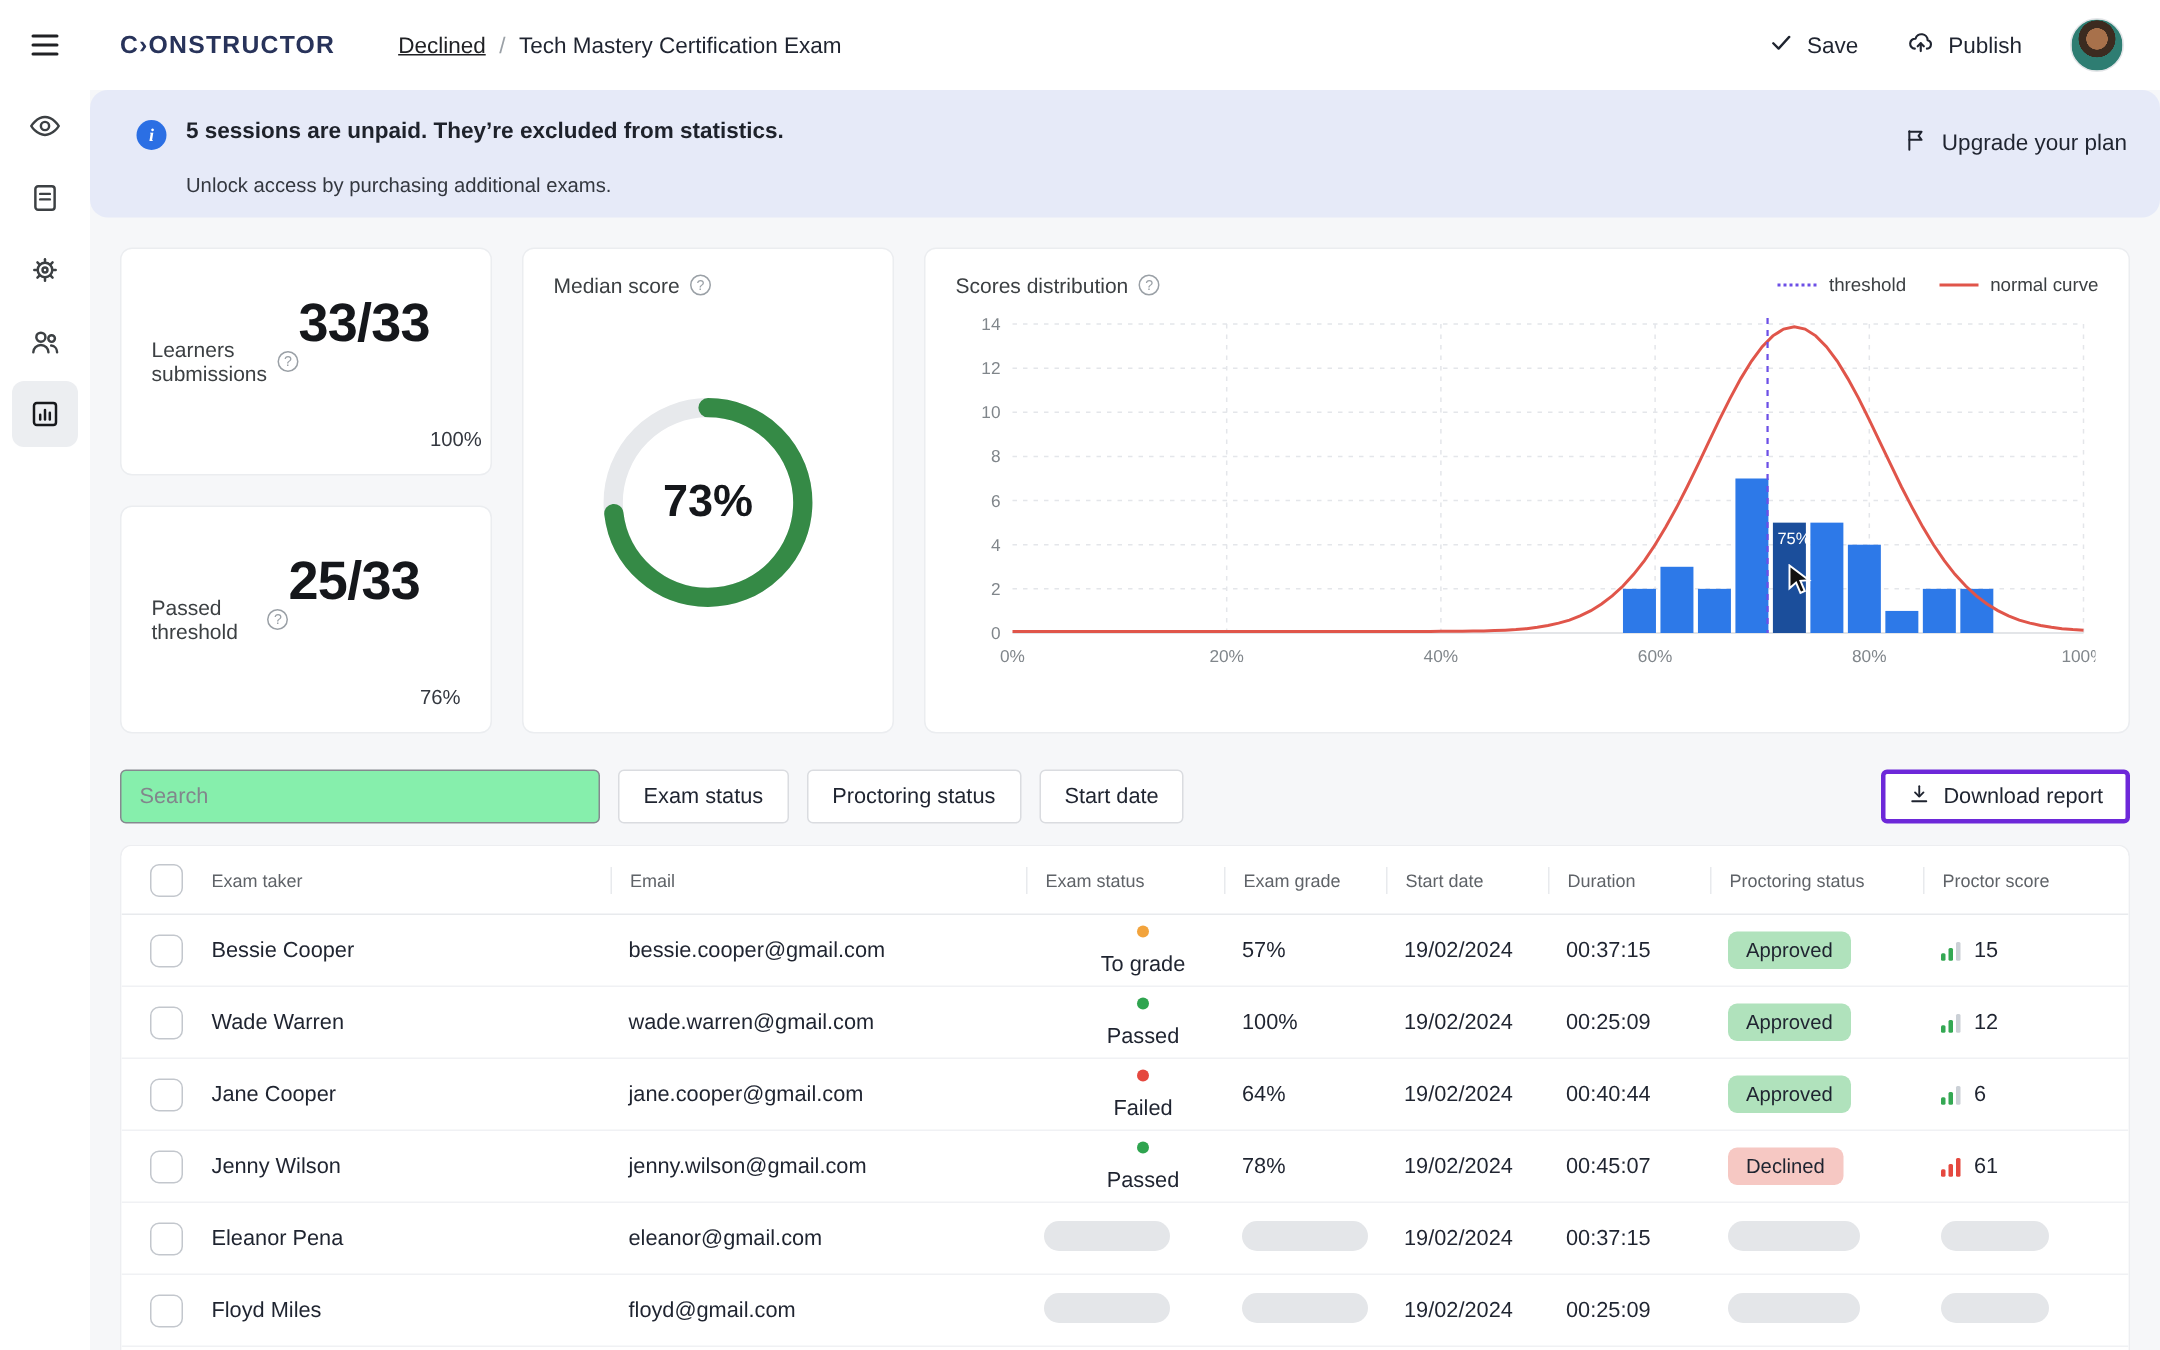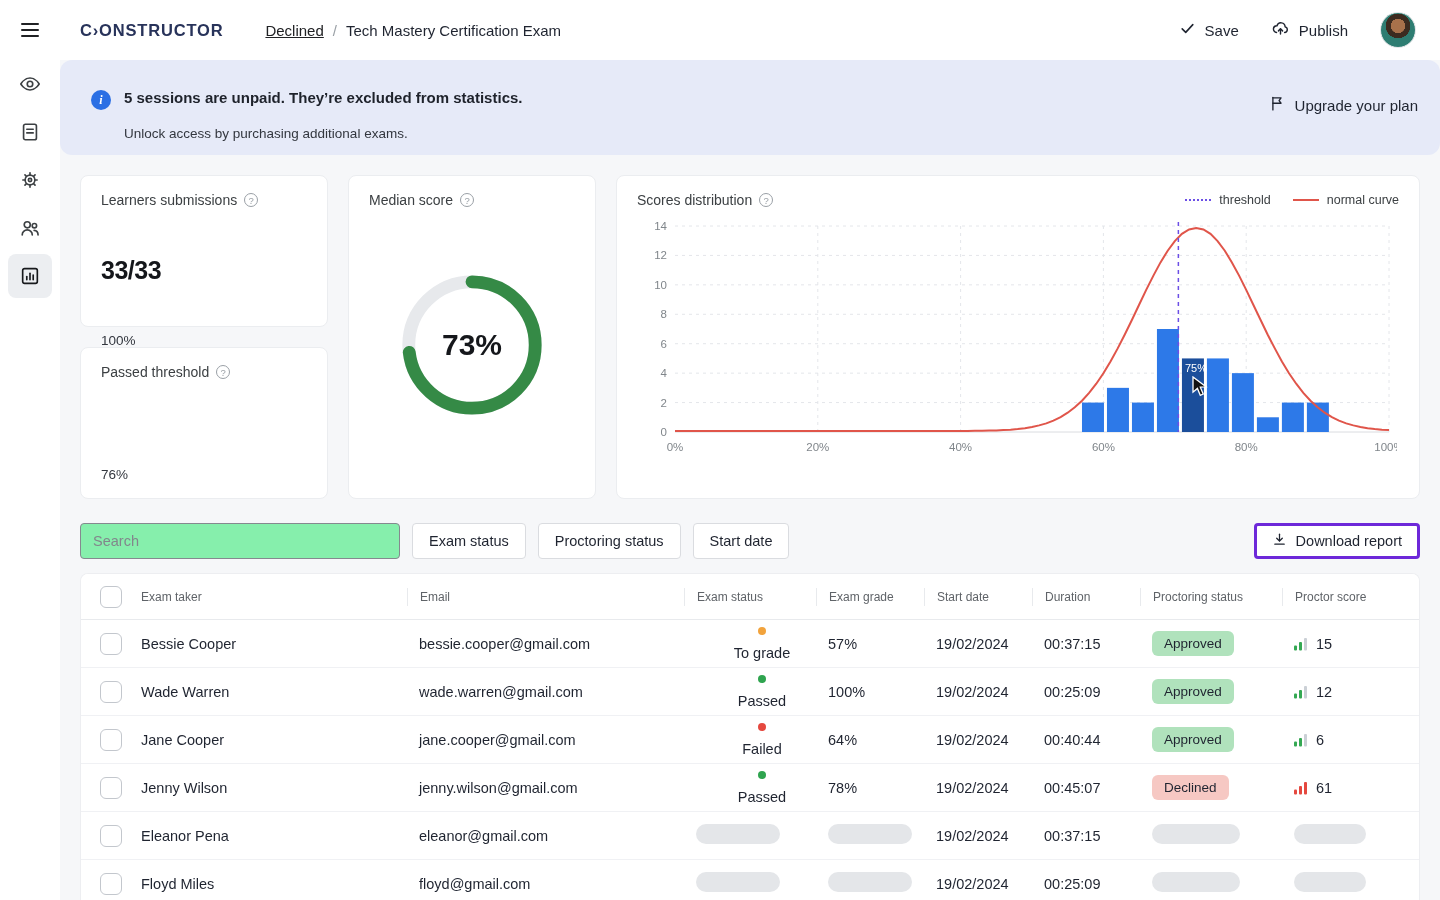--- a/index.html
+++ b/index.html
@@ -21,36 +21,36 @@
   .logo { font-size:16.5px; font-weight:800; letter-spacing:0.05em; color:#28335A; cursor:pointer; }
   .crumbs { margin-left:42px; display:flex; gap:9px; font-size:15px; align-items:center; }
   .crumb-link { color:#202124; text-decoration:underline; cursor:pointer; }
   .crumb-sep { color:#9AA0A6; }
   .top-actions { margin-left:auto; display:flex; align-items:center; gap:32px; }
   .action { display:flex; gap:9px; font-size:15px; color:#1F2430; align-items:center; cursor:pointer; }
   .avatar { width:36px; height:36px; border-radius:50%; cursor:pointer; border:1px solid #E3E5E8;
     background: radial-gradient(circle at 50% 38%, #a8714b 0 26%, #3c2b20 27% 45%, #2e7d72 46%); }
 
   
-  .banner { margin-left:60px; background:#E6EAF8; padding:29px 20px 14px 18px; display:flex; align-items:flex-start;border-radius:12px; }
+  .banner { margin-left:60px; background:#E6EAF8; padding:19px 20px 14px 18px; display:flex; align-items:flex-start;border-radius:12px; }
   .banner-icon { flex:none; width:20px; height:20px; border-radius:50%; background:#2B6FE4; color:#fff; font-size:12px; font-weight:bold; font-style:italic; font-family:"Liberation Serif",serif; display:flex; align-items:center; justify-content:center; margin:1px 13px 0 13px; }
   .banner-icon::after { content:"i"; }
   .banner-title { font-size:15px; font-weight:bold; color:#1E222B; }
   .banner-sub { font-size:13.5px; color:#33373F; margin-top:20px; }
   .banner-action { margin-left:auto; display:flex; gap:9px; align-items:center; font-size:15px; color:#1F2430; cursor:pointer; margin-top:6px; margin-right:2px; }
 
   
   .main { margin-left:60px; padding:20px; }
   .cards { display:grid; grid-template-columns:248px 248px 1fr; grid-template-rows:152px 152px; gap:20px; }
   .card { background:#fff; border:1px solid #EBEDF0; border-radius:8px; padding:16px 20px; }
   .card-title-row { display:flex; align-items:center; gap:7px; font-size:14px; color:#3C4043; }
   .help { flex:none; width:14px; height:14px; border:1px solid #9AA0A6; border-radius:50%; color:#9AA0A6; font-size:9.5px; display:inline-flex; align-items:center; justify-content:center; }
   .help::after { content:"?"; }
-  .card.stat { display:flex; flex-direction:column;gap:48px; }
-  .big-val { font-size:25px; font-weight:bold; color:#15171B; letter-spacing:-0.5px; }
+  .card.stat { display:flex; flex-direction:row; }
+  .big-val { font-size:36px; font-weight:bold; color:#15171B; margin-top:12px; letter-spacing:-0.5px; }
   .card-pct { font-size:13.5px; color:#33373F; margin-top:auto; }
   .card.median { grid-column:2; grid-row:1/3; display:flex; flex-direction:column; }
   .donut-wrap { flex:1; display:flex; align-items:center; justify-content:center; position:relative; }
   .donut-center { position:absolute; font-size:30px; font-weight:bold; color:#15171B; }
   .card.dist { grid-column:3; grid-row:1/3; }
   .dist-head { display:flex; align-items:center; gap:7px; font-size:14px; color:#3C4043; }
   .legend { margin-left:auto; display:flex; gap:22px; align-items:center; font-size:12.5px; color:#3C4043; }
   .leg-item { display:flex; align-items:center; gap:8px; }
   .leg-dash { width:26px; border-top:2px dotted #6C4FE6; }
   .leg-line { width:26px; border-top:2px solid #E0554A; }
@@ -220,20 +220,21 @@
           </svg>
           <div class="donut-center">73%</div>
         </div>
       </div>
 
       <div class="card stat" style="grid-column:1; grid-row:2;">
         <div class="card-title-row">
           <span>Passed threshold</span>
           <span class="help"></span>
         </div>
+        <div class="big-val">25/33</div>
         <div class="card-pct">76%</div>
       </div>
 
       <div class="card dist">
         <div class="dist-head">
           <span>Scores distribution</span>
           <span class="help"></span>
           <div class="legend">
             <span class="leg-item">
                 <span class="leg-dash"></span>

